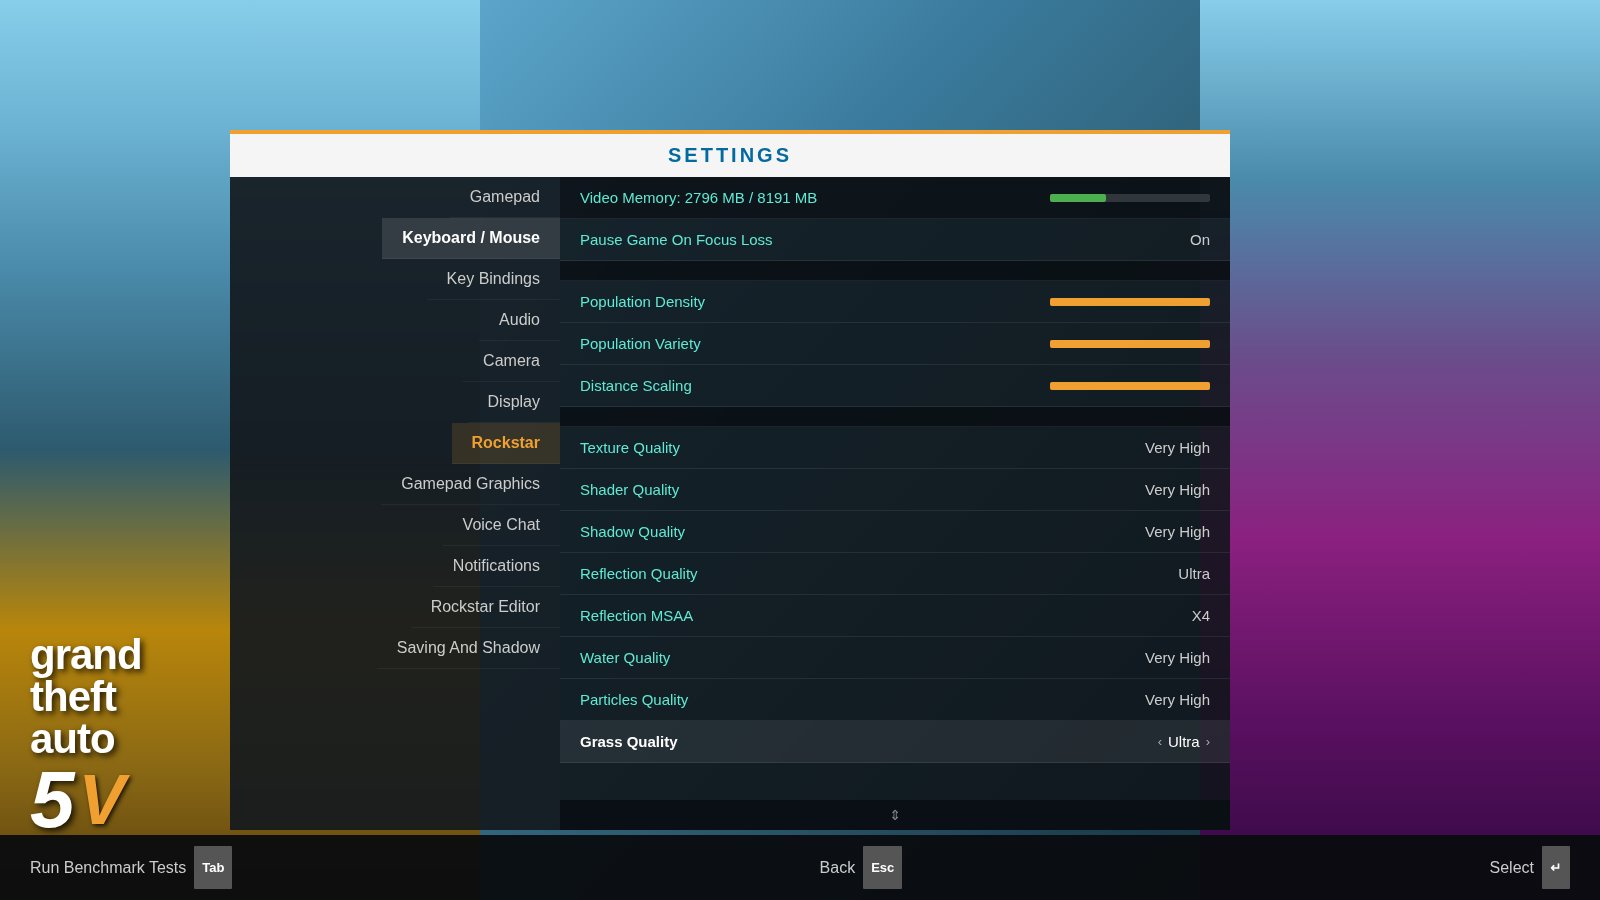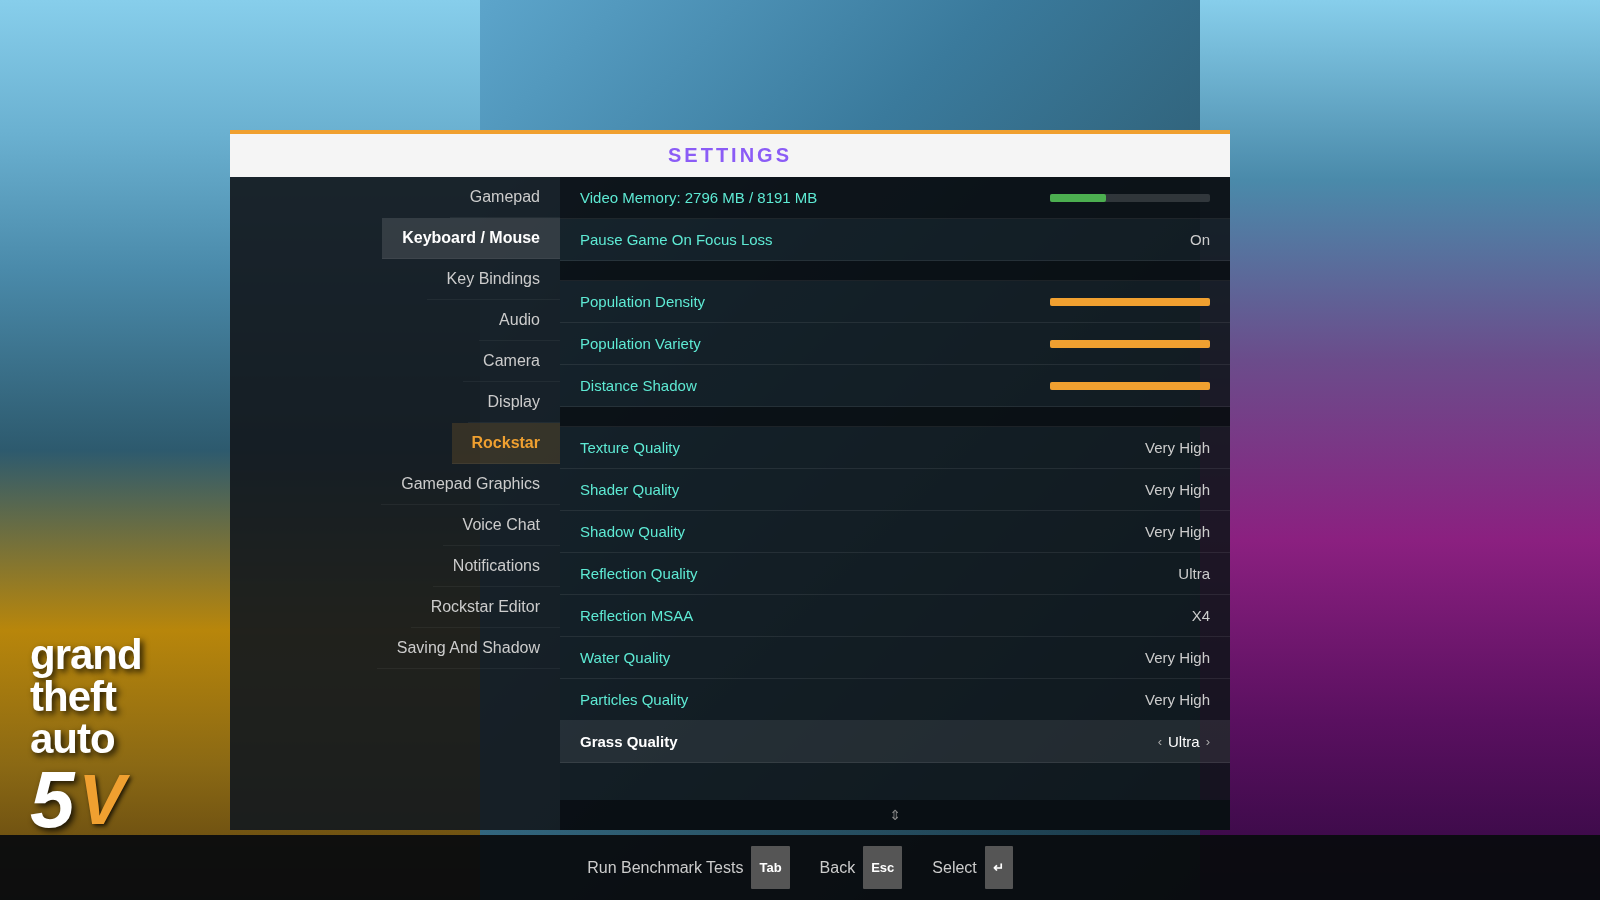--- a/index.html
+++ b/index.html
@@ -98,21 +98,21 @@
       background: #f5f5f5;
       padding: 10px 20px;
       text-align: center;
       border-top: 4px solid #f0a030;
     }
 
     .settings-header-title {
       font-size: 20px;
       font-weight: bold;
       letter-spacing: 3px;
-      color: #8b5cf6;
+      color: #0369a1;
     }
 
     .settings-body {
       display: flex;
       flex: 1;
       overflow: hidden;
     }
 
     
     .sidebar {
@@ -236,21 +236,21 @@
     .bottom-bar {
       position: absolute;
       bottom: 0;
       left: 0;
       right: 0;
       height: 65px;
       background: rgba(10, 12, 15, 0.95);
       z-index: 30;
       display: flex;
       align-items: center;
-      justify-content: center;
+      justify-content: space-between;
       padding: 0 30px;
       gap: 30px;
     }
 
     .bottom-btn {
       display: flex;
       align-items: center;
       gap: 8px;
       color: #ccc;
       font-size: 16px;
@@ -374,21 +374,21 @@
         </div>
 
         <div class="setting-row">
           <span class="setting-label">Population Variety</span>
           <div class="slider-bar">
             <div class="slider-fill orange"></div>
           </div>
         </div>
 
         <div class="setting-row">
-          <span class="setting-label">Distance Shadow</span>
+          <span class="setting-label">Distance Scaling</span>
           <div class="slider-bar">
             <div class="slider-fill orange"></div>
           </div>
         </div>
 
         <div class="setting-row separator"></div>
 
         <div class="setting-row">
           <span class="setting-label">Texture Quality</span>
           <span class="setting-value">Very High</span>

